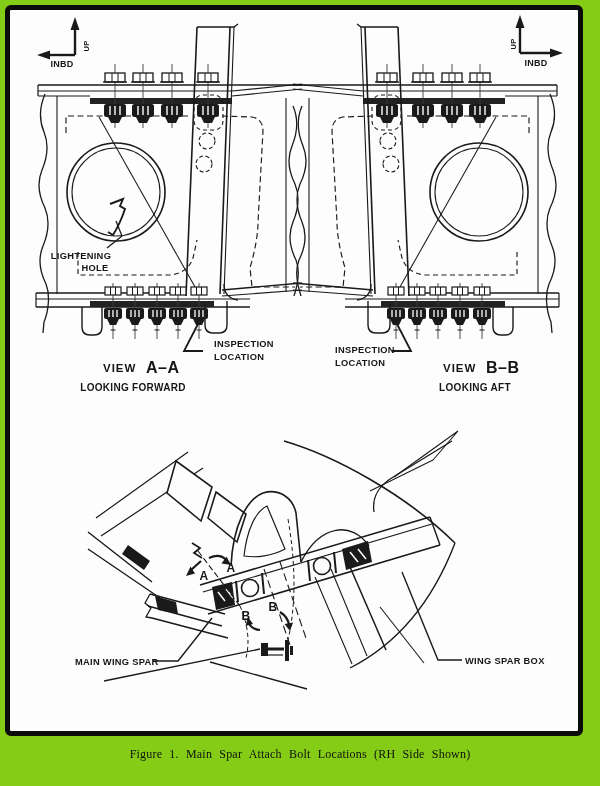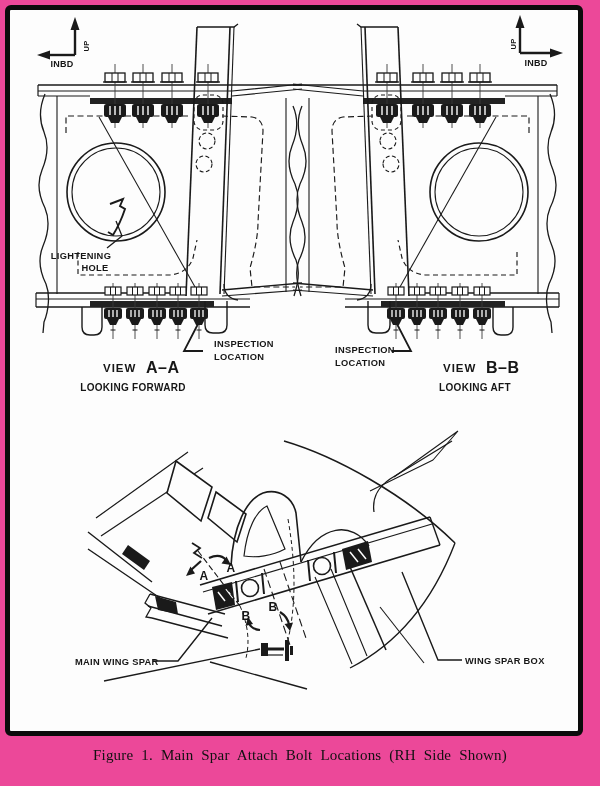--- a/index.html
+++ b/index.html
@@ -1,30 +1,30 @@
 <!DOCTYPE html>
 <html><head>
 <meta charset="utf-8">
 <style>
   html,body{margin:0;padding:0;background:#ffffff;width:600px;height:786px;overflow:hidden;}
-  #page{position:relative;width:600px;height:786px;background:#ec4899;}
+  #page{position:relative;width:600px;height:786px;background:#84cc16;}
   #frame{position:absolute;left:5px;top:5px;width:578px;height:731px;border:5px solid #0b0b0b;
          border-radius:6px;background:#fdfdfd;box-sizing:border-box;}
   #drawing{position:absolute;left:0;top:0;width:600px;height:750px;}
   .lbl{font-family:"Liberation Sans","DejaVu Sans",sans-serif;font-weight:700;fill:#161616;letter-spacing:.3px;}
   .lbl-s{font-size:9.3px;}
   .lbl-m{font-size:10px;}
   .lbl-view{font-size:11.5px;letter-spacing:1px;}
   .lbl-viewname{font-size:16px;letter-spacing:.5px;}
   .lbl-axis{font-size:9px;}
   .lbl-up{font-size:7.5px;}
   .lbl-sec{font-size:12px;}
   .ink{stroke:#1a1a1a;fill:none;}
   #caption{position:absolute;left:0;top:747px;width:600px;text-align:center;
-           font-family:"Liberation Serif","DejaVu Serif",serif;font-size:15px;color:#111;
+           font-family:"Liberation Serif","DejaVu Serif",serif;font-size:12px;color:#111;
            word-spacing:4px;letter-spacing:.2px;}
 </style>
 </head>
 <body>
 
 <div id="page">
 
   <div id="frame"></div>
 
   <svg id="drawing" viewBox="0 0 600 750" xmlns="http://www.w3.org/2000/svg">

